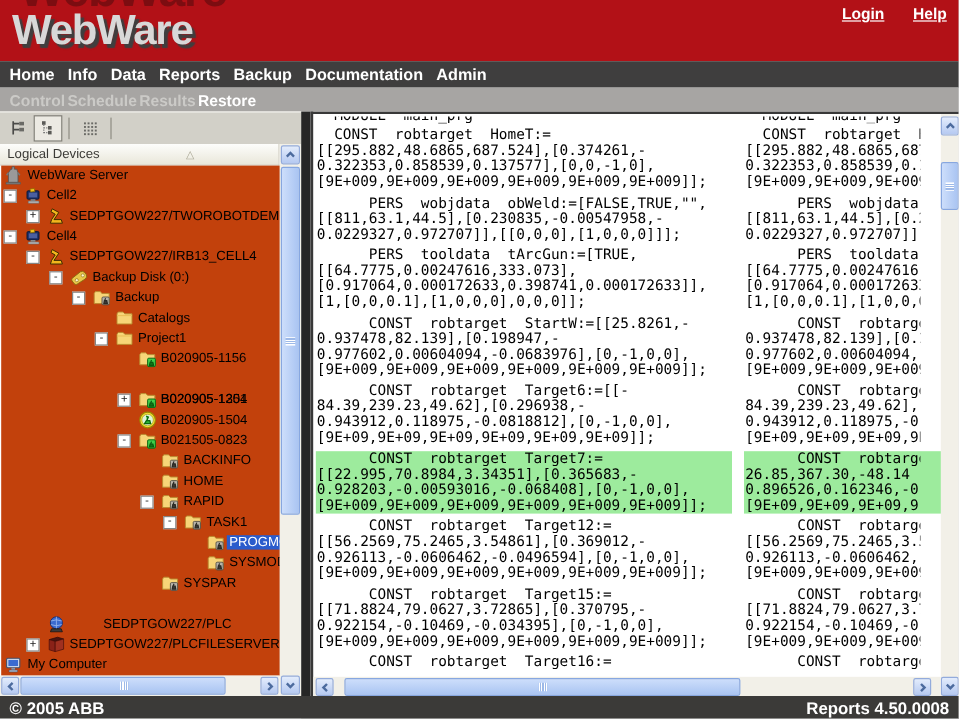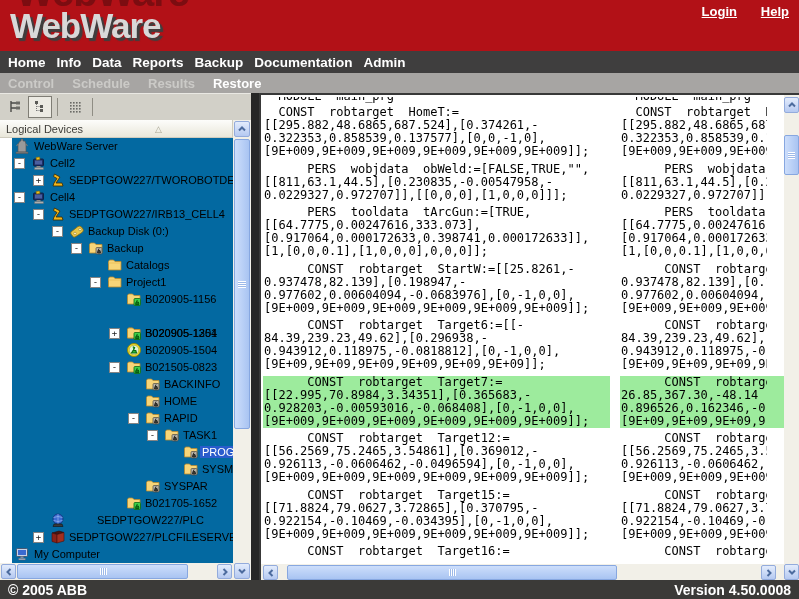--- a/index.html
+++ b/index.html
@@ -8,33 +8,33 @@
   
   #banner{position:absolute;left:0;top:0;width:799px;height:51px;background:#b21117;overflow:hidden;}
   #logo-echo{position:absolute;left:16px;top:-30px;font-size:40px;font-weight:bold;color:#7c0d11;letter-spacing:-1px;}
   #logo{position:absolute;left:10px;top:6px;font-size:35px;font-weight:bold;color:#d8d8d8;
         letter-spacing:-1px;text-shadow:3px 3px 1px #3f3f3f;}
   .banner-link{position:absolute;top:4px;font-size:13px;font-weight:bold;color:#fff;text-decoration:underline;cursor:pointer;}
   #login-link{right:62px;} #help-link{right:10px;}
   
   #navbar{position:absolute;left:0;top:51px;width:799px;height:22px;background:#3f3e3e;display:flex;align-items:center;padding-left:8px;box-sizing:border-box;gap:11px;}
   .nav-item{font-size:13.5px;font-weight:bold;color:#fff;cursor:pointer;white-space:nowrap;}
-  #subnav{position:absolute;left:0;top:73px;width:799px;height:20px;background:#a7a5a3;display:flex;align-items:center;padding-left:8px;box-sizing:border-box;gap:18px;}
+  #subnav{position:absolute;left:0;top:73px;width:799px;height:20px;background:#a7a5a3;display:flex;align-items:center;padding-left:8px;box-sizing:border-box;gap:2px;}
   .subnav-item{font-size:13px;font-weight:bold;color:#cbcac7;cursor:default;white-space:nowrap;}
   .subnav-item.active{color:#fff;cursor:pointer;}
   
   #left-panel{position:absolute;left:0;top:93px;width:251px;height:563px;background:#fff;}
   #tree-toolbar{position:absolute;left:0;top:0;width:251px;height:27px;background:#d2d0c8;border-top:1px solid #e9e8e3;box-sizing:border-box;display:flex;align-items:center;padding-left:4px;}
   .tb-btn{width:24px;height:22px;display:flex;align-items:center;justify-content:center;}
   .tb-btn.pressed{border:1px solid #7f7d75;background:#eceae3;box-sizing:border-box;}
   .tb-sep{width:1px;height:18px;background:#8f8d84;margin:0 5px;}
   #tree-header{position:absolute;left:0;top:27px;width:233px;height:18px;background:linear-gradient(#fdfdfb,#ecead e0%,#ecead9);background:linear-gradient(#fdfdfb,#e9e7da);border-bottom:1px solid #cfccbe;border-right:1px solid #cfccbe;box-sizing:border-box;display:flex;align-items:center;padding-left:6px;gap:72px;}
   #tree-header .hdr-label{font-size:11px;color:#3c3b37;}
   #tree-header .sort-glyph{font-size:9px;color:#aaa795;}
-  #tree-body{position:absolute;left:12px;top:45px;width:233px;height:425px;overflow:hidden;background:#0369a1;}
+  #tree-body{position:absolute;left:1px;top:45px;width:233px;height:425px;overflow:hidden;background:#c2410c;}
   .tree-row{position:absolute;left:0;width:233px;height:17px;}
   .tree-exp{position:absolute;top:3px;width:11px;height:11px;border:1px solid #848484;background:#fff;box-sizing:border-box;
             font-size:9px;line-height:8px;text-align:center;color:#222;cursor:pointer;font-family:"DejaVu Sans Mono",monospace;}
   .tree-ico{position:absolute;top:0px;width:17px;height:17px;}
   .tree-ico svg{display:block;}
   .tree-label{position:absolute;top:2px;font-size:11px;color:#000;white-space:nowrap;padding:0 2px;}
   .tree-label.sel{background:#2a5ccc;color:#fff;}
   
   .sb-track{position:absolute;background:#f2f0e8;}
   .sb-btn{position:absolute;background:linear-gradient(#e3ecfc,#b4cאf2 0%,#b5c9f1);background:linear-gradient(#e3ecfc,#b5c9f1);border:1px solid #93abdc;border-radius:2px;box-sizing:border-box;display:flex;align-items:center;justify-content:center;cursor:pointer;}
@@ -348,30 +348,20 @@
         <div class="tree-row" style="top: 340px;">
           <div class="tree-ico" style="left: 133px;">
             <svg width="16" height="16" viewBox="0 0 16 16">
               <path d="M1.5 4.5 L2.5 3 L6.5 3 L8 4.5 L14 4.5 L14 13 L1.5 13 Z" fill="#f7d578" stroke="#b98a2f" stroke-width=".8"></path>
               <rect x="8" y="7.5" width="6" height="6.5" rx="1" fill="#b8b4a8" stroke="#4a4840" stroke-width=".7"></rect>
               <path d="M9.5 13 L12.5 13 L12 10.5 L10 10.5 Z M10.2 10.5 L11 8.5" stroke="#2a2a26" stroke-width="1" fill="#3a3a34"></path>
             </svg>
           </div>
           <span class="tree-label" style="left: 150px;">SYSPAR</span>
         </div>
-        <div class="tree-row" style="top: 357px;">
-          <div class="tree-ico" style="left: 114px;">
-            <svg width="16" height="16" viewBox="0 0 16 16">
-              <path d="M1.5 4.5 L2.5 3 L6.5 3 L8 4.5 L14 4.5 L14 13 L1.5 13 Z" fill="#f7d578" stroke="#b98a2f" stroke-width=".8"></path>
-              <rect x="8" y="7.5" width="6.5" height="7" rx="1" fill="#3fd04a" stroke="#0a6a12" stroke-width=".8"></rect>
-              <path d="M9.5 13.5 L13 13.5 L12.4 11 L10.1 11 Z M10.5 11 L11.3 9" stroke="#0a5a10" stroke-width="1" fill="#0e7a18"></path>
-            </svg>
-          </div>
-          <span class="tree-label" style="left: 131px;">B021705-1652</span>
-        </div>
         <div class="tree-row" style="top: 374px;">
           <div class="tree-ico" style="left: 38px;">
             <svg width="16" height="16" viewBox="0 0 16 16">
               <circle cx="8" cy="7" r="5" fill="#3a6ad0" stroke="#12307a" stroke-width=".8"></circle>
               <path d="M3.5 5.5 Q8 3.5 12.5 5.5 M3.5 8.5 Q8 10.5 12.5 8.5 M8 2 L8 12" stroke="#9ab8f0" stroke-width=".7" fill="none"></path>
               <path d="M4 12 L12 12 L13 14.5 L3 14.5 Z" fill="#3a3a3a" stroke="#111" stroke-width=".6"></path>
             </svg>
           </div>
           <span class="tree-label" style="left: 55px; margin-left: 28px;">SEDPTGOW227/PLC</span>
         </div>
@@ -570,15 +560,15 @@
       </div>
     <div class="sb-btn" style="left:500px;top:470px;width:15px;height:15px;">
       <svg width="10" height="10" viewBox="0 0 10 10">
           <path d="M3.5 2 L6.5 5 L3.5 8" stroke="#4c6b9e" stroke-width="2" fill="none"></path>
         </svg>
     </div>
   </div>
 
   <div id="statusbar">
     <span>© 2005 ABB</span>
-    <span>Version 4.50.0008</span>
+    <span>Reports 4.50.0008</span>
   </div>
 </div>
 
 </body></html>

